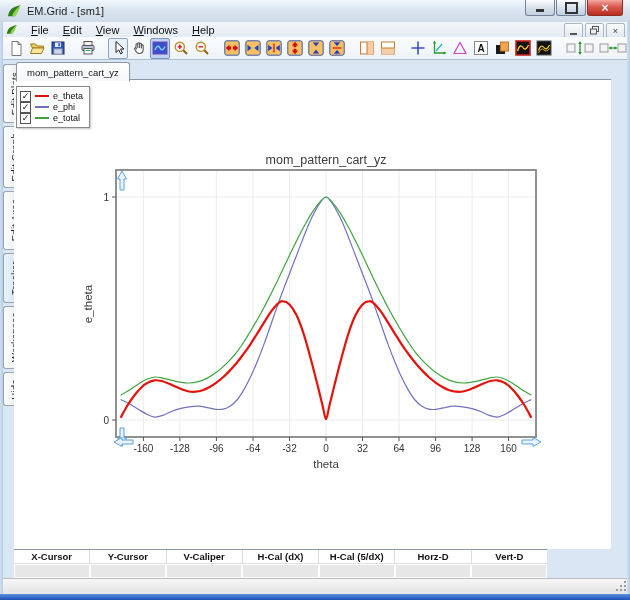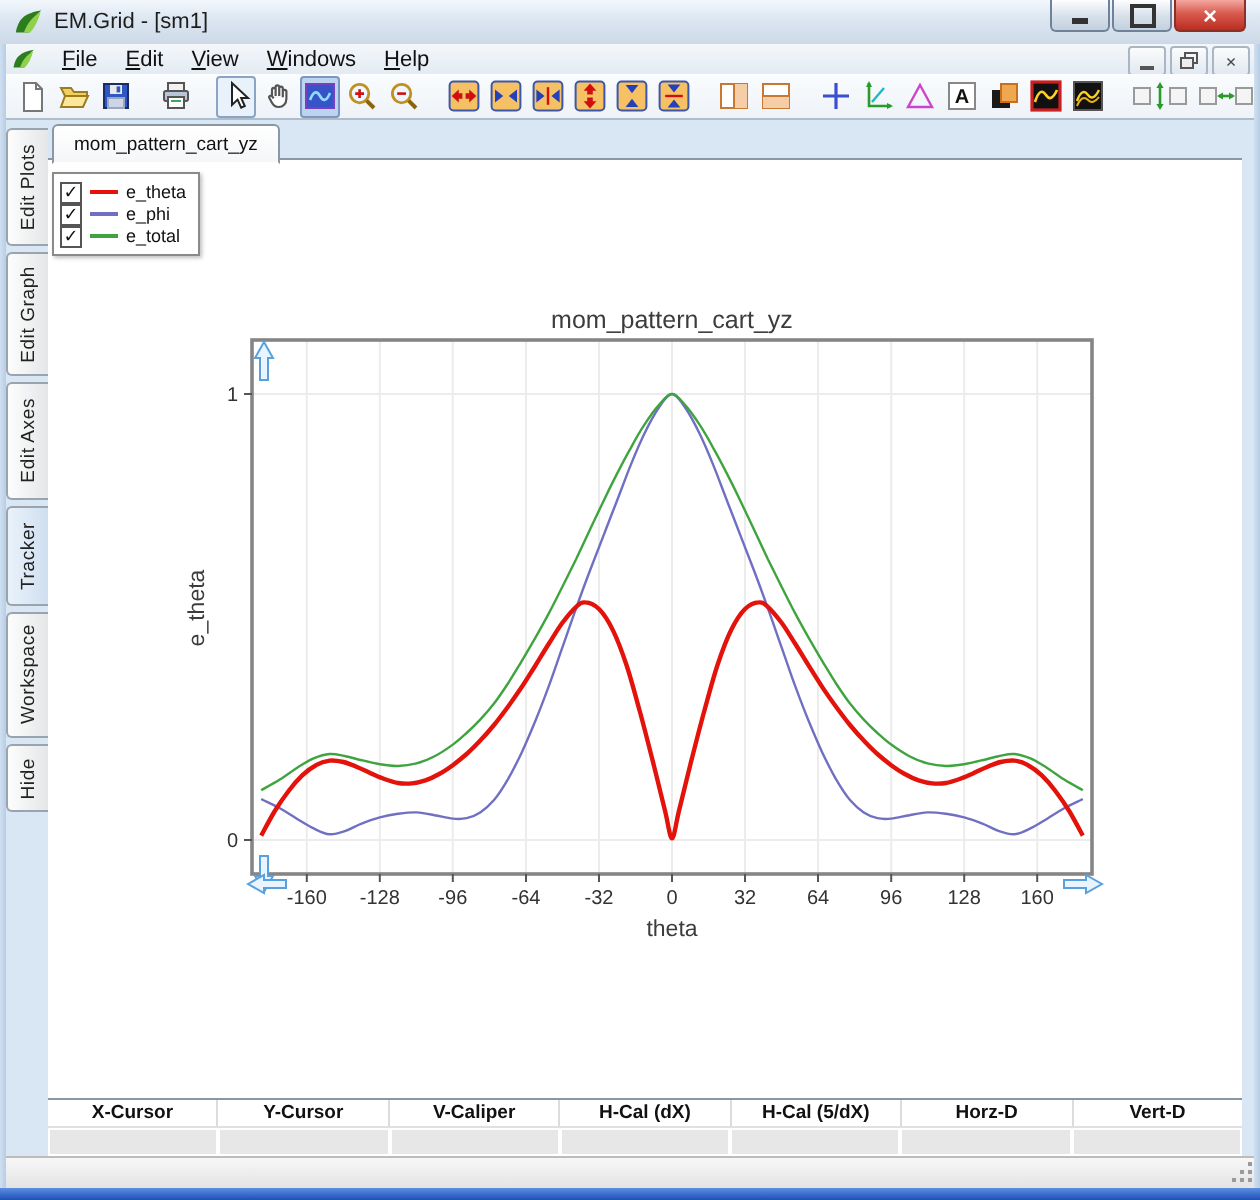--- a/index.html
+++ b/index.html
@@ -40,39 +40,39 @@
   .tbtn.selected{border-color:#7a98c0;background:#bcd4f0;}
   .tbtn svg{display:block;}
   
   #workarea{position:absolute;left:0;top:60px;width:630px;height:518px;background:#d9e6f3;}
   #sidebar{position:absolute;left:3px;top:4px;width:21px;display:flex;flex-direction:column;gap:3px;}
   .side-tab{width:21px;background:linear-gradient(90deg,#fdfdfd,#e4e6e9);border:1px solid #9aa4ae;
     border-right:none;border-radius:3px 0 0 3px;display:flex;align-items:center;justify-content:center;
     box-sizing:border-box;}
   .side-tab span{writing-mode:vertical-rl;transform:rotate(180deg);font-size:9.5px;color:#222;letter-spacing:.3px;}
   .side-tab.active{background:linear-gradient(90deg,#eaf2fb,#cfdff0);}
-  #main{position:absolute;left:24px;top:0;width:597px;height:518px;}
+  #main{position:absolute;left:14px;top:0;width:597px;height:518px;}
   
   #tabstrip{position:absolute;left:0;top:0;width:100%;height:20px;border-bottom:1px solid #8a97a5;box-sizing:border-box;}
   .doc-tab{position:absolute;left:2px;top:2px;height:18px;padding:0 10px;background:linear-gradient(#ffffff,#f4f6f8);
     border:1px solid #8a97a5;border-bottom:1px solid #ffffff;border-radius:3px 3px 0 0;display:flex;
     align-items:center;font-size:9.5px;color:#111;z-index:2;}
   
   #chartpanel{position:absolute;left:0;top:20px;width:597px;height:469px;background:#fff;}
   #chartsvg{position:absolute;left:0;top:0;}
   
   #legend{position:absolute;left:2px;top:6px;background:#fff;border:1px solid #8a8a8a;
     box-shadow:1px 1px 2px rgba(0,0,0,.25);padding:3px 6px 3px 3px;z-index:3;}
   .legend-row{display:flex;align-items:center;height:10px;margin:1px 0;}
   .legend-check{width:9px;height:9px;border:1px solid #555;background:#fff;font-size:9px;line-height:8px;
     color:#111;text-align:center;flex:0 0 auto;}
   .legend-line{width:14px;margin:0 4px;flex:0 0 auto;}
   .legend-label{font-size:9px;color:#111;white-space:nowrap;}
   
-  #cursortable{position:absolute;left:0;top:489px;width:597px;height:29px;background:#fff;
+  #cursortable{position:absolute;left:0;top:489px;width:533px;height:29px;background:#fff;
     border-top:1px solid #8a97a5;box-sizing:border-box;}
   #ct-head{display:flex;height:13px;border-bottom:1px solid #e0e0e0;}
   .ct-h{flex:1;font-size:9.5px;font-weight:bold;color:#111;text-align:center;line-height:13px;
     border-right:1px solid #dcdcdc;overflow:hidden;white-space:nowrap;}
   .ct-h:last-child{border-right:none;}
   #ct-row{display:flex;height:12px;margin-top:1px;}
   .ct-c{flex:1;background:#e7e7e7;margin:0 1px;font-size:9px;}
   
   #statusbar{position:absolute;left:0;top:578px;width:630px;height:16px;
     background:linear-gradient(#f7f7f7,#e2e2e2);border-top:1px solid #bcbcbc;}

